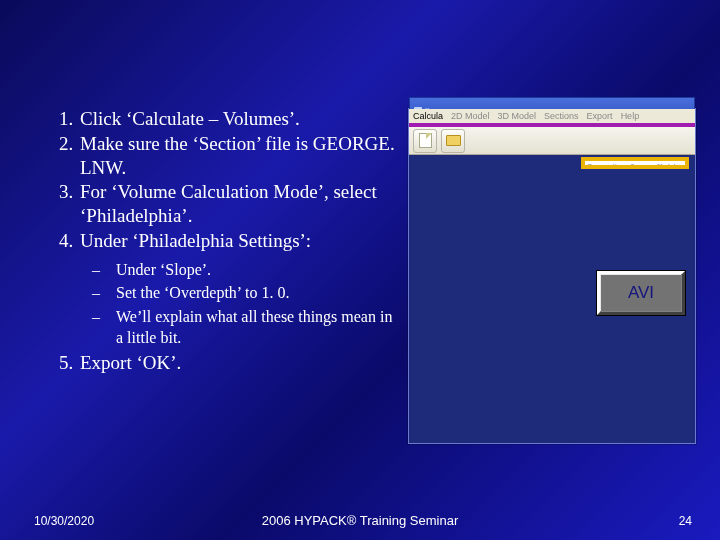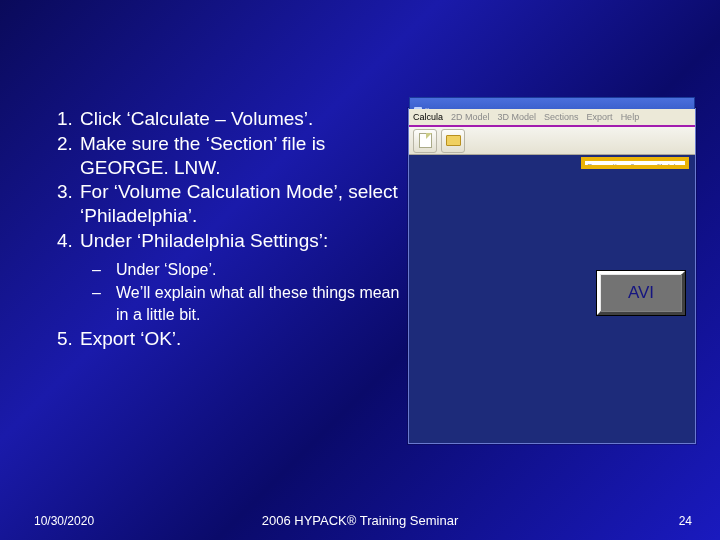--- a/index.html
+++ b/index.html
@@ -39,20 +39,21 @@
     line-height: 1.25;
   }
   .intro {
     margin-bottom: 2px;
   }
   ol.main {
     list-style: decimal;
     margin: 0;
     padding-left: 44px;
     font-size: 19px;
+    font-family: Liberation Serif, serif;
   }
   ol.main > li {
     margin: 1px 0;
     padding-left: 2px;
   }
   ul.sub {
     list-style: none;
     margin: 6px 0 2px 0;
     padding-left: 12px;
     font-size: 16px;
@@ -81,21 +82,21 @@
     border: 1px solid #6a7ad0;
     box-shadow: 0 0 0 1px rgba(0,0,0,0.2);
   }
   .menubar {
     position: absolute;
     top: 0;
     left: 0;
     right: 0;
     height: 18px;
     background: #ece9d8;
-    border-bottom: 2px solid #a21caf;
+    border-bottom: 4px solid #a21caf;
     display: flex;
     align-items: center;
     gap: 8px;
     padding: 0 4px;
     font-size: 9px;
     color: #8a8a8a;
     box-sizing: border-box;
   }
   .menubar .mfirst { color: #000; }
   .toolbar {
@@ -232,20 +233,21 @@
 
   <div class="body">
     <ol class="main">
       <li>Click ‘Calculate – Volumes’.</li>
       <li>Make sure the ‘Section’ file is GEORGE. LNW.</li>
       <li>For ‘Volume Calculation Mode’, select ‘Philadelphia’.</li>
       <li>
         <span>Under ‘Philadelphia Settings’:</span>
         <ul class="sub">
           <li>Under ‘Slope’.</li>
+          <li>Set the ‘Overdepth’ to 1. 0.</li>
           <li>We’ll explain what all these things mean in a little bit.</li>
         </ul>
       </li>
       <li class="last-item">Export ‘OK’.</li>
     </ol>
   </div>
 
   <div class="right-panel">
     <div class="titlebar-top">
       <div class="tt-icon"></div>

